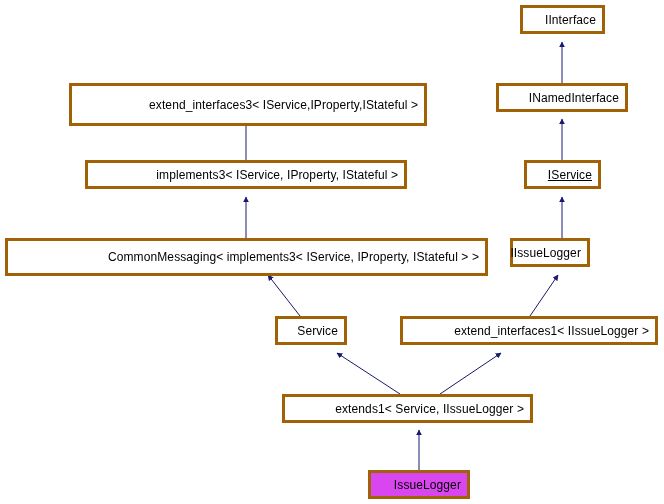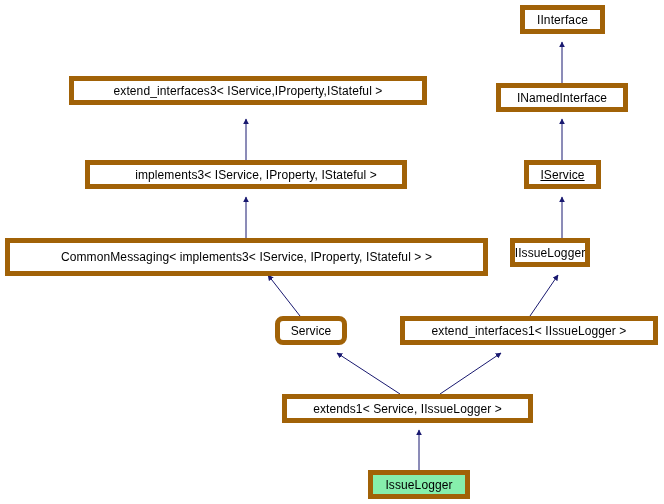--- a/index.html
+++ b/index.html
@@ -19,33 +19,33 @@
     position: absolute;
     left: 0;
     top: 0;
     width: 664px;
     height: 504px;
     pointer-events: none;
   }
   .node {
     position: absolute;
     box-sizing: border-box;
-    border: 5px solid #a16207;
+    border: 3px solid #a16207;
     background: #ffffff;
     color: #000000;
     display: flex;
     align-items: center;
-    justify-content: center;
+    justify-content: flex-end;
     font-size: 12px;
     line-height: 1;
     white-space: nowrap;
     letter-spacing: 0.1px;
   }
   .node.highlight {
-    background: #86efac;
+    background: #d946ef;
   }
   .node-label {
     display: block;
     padding: 0 6px;
   }
 </style>
 </head>
 <body>
 
 <div id="diagram">
@@ -72,30 +72,30 @@
       </div>
       <div class="node" style="left: 496px; top: 83px; width: 132px; height: 29px;">
         <span class="node-label">INamedInterface</span>
       </div>
       <div class="node" style="left: 524px; top: 160px; width: 77px; height: 29px; text-decoration: underline;">
         <span class="node-label">IService</span>
       </div>
       <div class="node" style="left: 510px; top: 238px; width: 80px; height: 29px;">
         <span class="node-label">IIssueLogger</span>
       </div>
-      <div class="node" style="left: 69px; top: 76px; width: 358px; height: 29px;">
+      <div class="node" style="left: 69px; top: 83px; width: 358px; height: 43px;">
         <span class="node-label">extend_interfaces3&lt; IService,IProperty,IStateful &gt;</span>
       </div>
       <div class="node" style="left: 85px; top: 160px; width: 322px; height: 29px; padding-left: 20px;">
         <span class="node-label">implements3&lt; IService, IProperty, IStateful &gt;</span>
       </div>
       <div class="node" style="left: 5px; top: 238px; width: 483px; height: 38px;">
         <span class="node-label">CommonMessaging&lt; implements3&lt; IService, IProperty, IStateful &gt; &gt;</span>
       </div>
-      <div class="node" style="left: 275px; top: 316px; width: 72px; height: 29px; border-radius: 8px;">
+      <div class="node" style="left: 275px; top: 316px; width: 72px; height: 29px;">
         <span class="node-label">Service</span>
       </div>
       <div class="node" style="left: 400px; top: 316px; width: 258px; height: 29px;">
         <span class="node-label">extend_interfaces1&lt; IIssueLogger &gt;</span>
       </div>
       <div class="node" style="left: 282px; top: 394px; width: 251px; height: 29px;">
         <span class="node-label">extends1&lt; Service, IIssueLogger &gt;</span>
       </div>
       <div class="node highlight" style="left: 368px; top: 470px; width: 102px; height: 29px;">
         <span class="node-label">IssueLogger</span>

